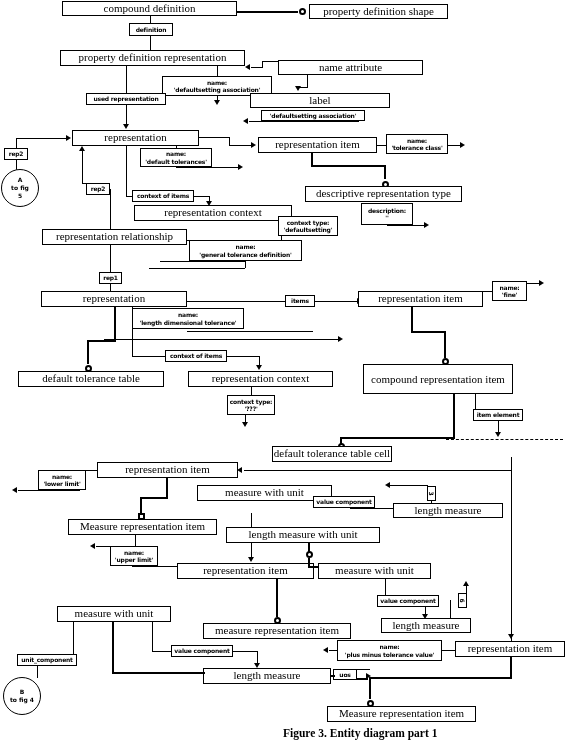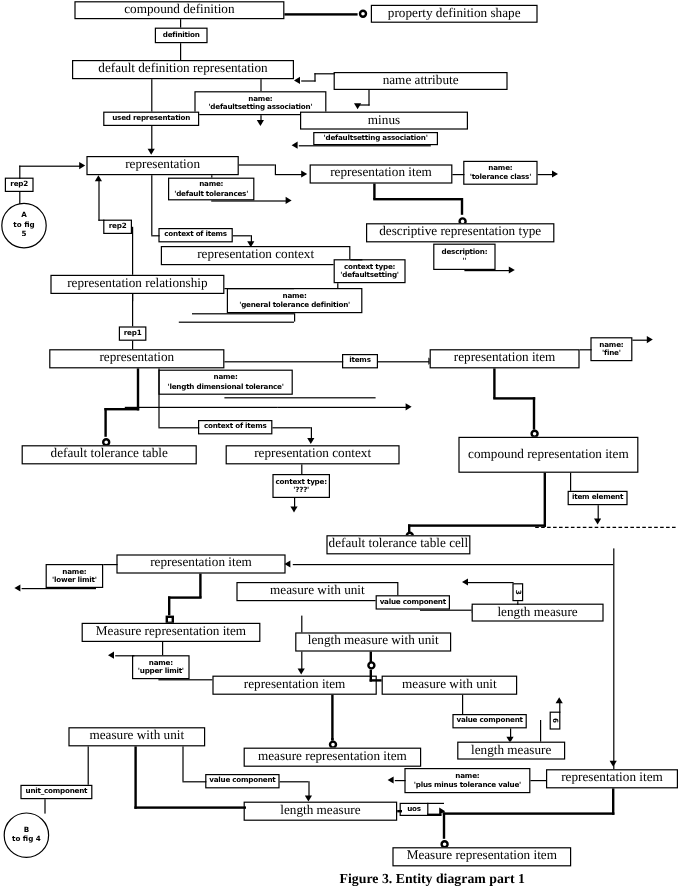--- a/index.html
+++ b/index.html
@@ -117,21 +117,21 @@
 
   <div class="ent" style="left:309px;top:4px;width:139px;height:15px;">property definition shape</div>
 
   <div class="ln h2" style="left:237px;top:11px;width:61px;"></div>
   <div class="sub" style="left:299px;top:8px;"></div>
 
   <div class="ln v1" style="left:150px;top:16px;height:12px;"></div>
   <div class="attr" style="left:129px;top:23px;width:44px;height:13px;">definition</div>
   <div class="ln v1" style="left:150px;top:36px;height:14px;"></div>
 
-  <div class="ent" style="left:60px;top:50px;width:185px;height:16px;">default definition representation</div>
+  <div class="ent" style="left:60px;top:50px;width:185px;height:16px;">property definition representation</div>
 
   <div class="ent" style="left:278px;top:60px;width:145px;height:15px;text-align:center;">name attribute</div>
 
   <div class="ln h1" style="left:262px;top:61px;width:17px;"></div>
   <div class="ln v1" style="left:262px;top:61px;height:7px;"></div>
   <div class="ln h1" style="left:251px;top:67px;width:12px;"></div>
   <div class="arw arw-l" style="left:245px;top:64px;"></div>
 
   <div class="attr multi" style="left:162px;top:76px;width:110px;height:20px;flex-direction:column;">
     <span>name:</span>
@@ -139,21 +139,21 @@
   </div>
   <div class="ln v1" style="left:217px;top:66px;height:10px;"></div>
   <div class="ln v1" style="left:217px;top:96px;height:7px;"></div>
   <div class="arw arw-d" style="left:214px;top:100px;"></div>
 
   <div class="attr" style="left:86px;top:93px;width:80px;height:12px;">used representation</div>
   <div class="ln v1" style="left:126px;top:66px;height:27px;"></div>
   <div class="ln v1" style="left:126px;top:105px;height:22px;"></div>
   <div class="arw arw-d" style="left:123px;top:124px;"></div>
 
-  <div class="ent" style="left:250px;top:93px;width:140px;height:15px;">minus</div>
+  <div class="ent" style="left:250px;top:93px;width:140px;height:15px;">label</div>
   <div class="ln v1" style="left:307px;top:75px;height:13px;"></div>
   <div class="ln h1" style="left:298px;top:87px;width:10px;"></div>
   <div class="arw arw-d" style="left:295px;top:86px;"></div>
 
   <div class="attr" style="left:261px;top:110px;width:104px;height:11px;">'defaultsetting association'</div>
   <div class="ln h1" style="left:249px;top:121px;width:110px;"></div>
   <div class="arw arw-l" style="left:243px;top:118px;"></div>
 
   <div class="ent" style="left:72px;top:130px;width:127px;height:16px;">representation</div>
 
@@ -301,21 +301,21 @@
   </div>
   <div class="ln v1" style="left:251px;top:387px;height:8px;"></div>
   <div class="ln v1" style="left:245px;top:415px;height:9px;"></div>
   <div class="arw arw-d" style="left:242px;top:422px;"></div>
 
   <div class="ln v2" style="left:411px;top:307px;height:25px;"></div>
   <div class="ln h2" style="left:411px;top:331px;width:35px;"></div>
   <div class="ln v2" style="left:444px;top:331px;height:27px;"></div>
   <div class="sub" style="left:442px;top:358px;"></div>
 
-  <div class="ent two" style="left:382px;top:364px;width:150px;height:30px;">compound representation item</div>
+  <div class="ent two" style="left:363px;top:364px;width:150px;height:30px;">compound representation item</div>
 
   <div class="attr" style="left:473px;top:409px;width:50px;height:12px;">item element</div>
   <div class="ln v1" style="left:475px;top:394px;height:15px;"></div>
   <div class="ln v1" style="left:498px;top:421px;height:14px;"></div>
   <div class="arw arw-d" style="left:495px;top:432px;"></div>
 
   <div class="dashtop" style="left:446px;top:439px;width:117px;"></div>
 
   <div class="ln v2" style="left:453px;top:394px;height:45px;"></div>
   <div class="ln h2" style="left:340px;top:437px;width:115px;"></div>
@@ -367,21 +367,21 @@
   <div class="attr multi" style="left:110px;top:546px;width:48px;height:20px;flex-direction:column;">
     <span>name:</span>
     <span>'upper limit'</span>
   </div>
   <div class="ln h1" style="left:96px;top:546px;width:16px;"></div>
   <div class="ln v1" style="left:135px;top:535px;height:11px;"></div>
   <div class="arw arw-l" style="left:90px;top:543px;"></div>
   <div class="ln h1" style="left:132px;top:566px;width:48px;"></div>
   <div class="ln v1" style="left:180px;top:566px;height:4px;"></div>
 
-  <div class="ent" style="left:246px;top:527px;width:130px;height:16px;">length measure with unit</div>
+  <div class="ent" style="left:226px;top:527px;width:154px;height:16px;">length measure with unit</div>
   <div class="ln v1" style="left:251px;top:513px;height:14px;"></div>
   <div class="ln h1" style="left:251px;top:513px;width:0;"></div>
 
   <div class="ent" style="left:177px;top:563px;width:137px;height:16px;">representation item</div>
   <div class="ln v1" style="left:251px;top:543px;height:15px;"></div>
   <div class="arw arw-d" style="left:248px;top:557px;"></div>
 
   <div class="sub" style="left:306px;top:551px;"></div>
   <div class="ln v2" style="left:308px;top:543px;height:9px;"></div>
   <div class="ln v2" style="left:308px;top:558px;height:10px;"></div>

